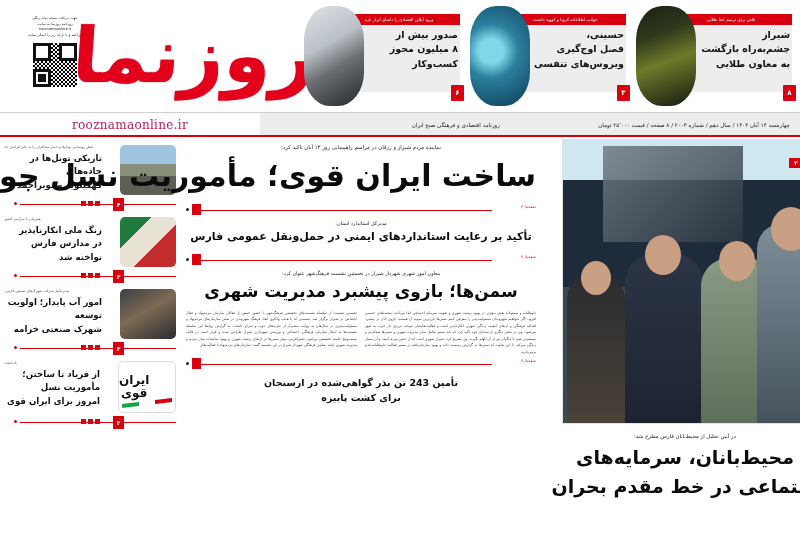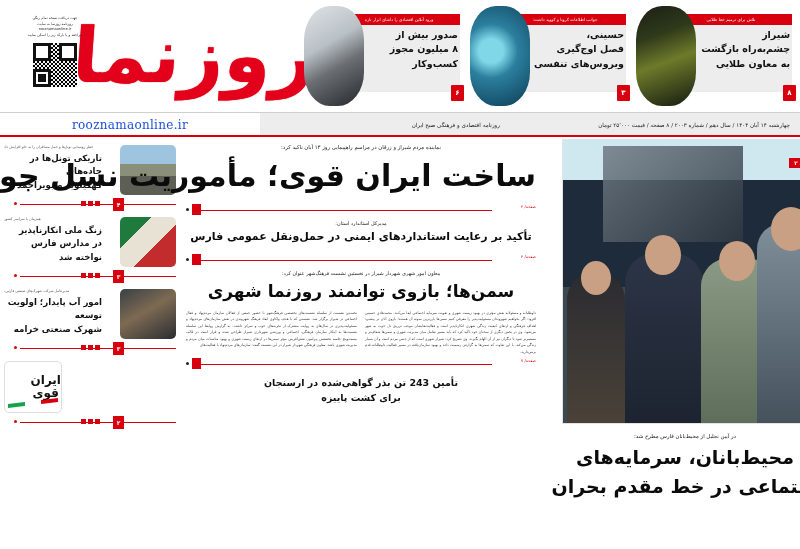--- a/index.html
+++ b/index.html
@@ -121,21 +121,21 @@
     display:flex;align-items:center;
     font-size:5.6px;color:#1a1a1a;
   }
   .date-left{
     position:absolute;left:0;top:0;width:260px;height:23px;
     background:#fff;
     display:flex;align-items:center;justify-content:center;
   }
   .site-url{
     font-family:"DejaVu Serif","Liberation Serif",serif;
-    font-size:12px;color:#1d4ed8;letter-spacing:.3px;direction:ltr;
+    font-size:12px;color:#be185d;letter-spacing:.3px;direction:ltr;
   }
   .datebar-rule{
     position:absolute;top:135px;left:0;width:800px;height:2px;
     background:#d8000f;
   }
 
   
   .body-area{
     position:absolute;top:139px;left:0;width:800px;height:410px;
     display:flex;flex-direction:row-reverse;
@@ -160,21 +160,21 @@
     text-align:right;
   }
   .side-photo{
     width:56px;height:50px;flex:none;border-radius:5px;overflow:hidden;
   }
   .ph-road{background:linear-gradient(180deg,#9fc4e0 0 38%,#8a8f7a 38% 62%,#5d5f55 62% 100%);}
   .ph-school{background:linear-gradient(135deg,#1f7a3d 0 30%,#e8e2d4 30% 60%,#c32c2c 60% 100%);}
   .ph-water{background:linear-gradient(150deg,#3a3f46 0%,#7d6a52 45%,#2a2d33 100%);}
   .ph-logo{
     background:#fff;position:relative;
-    display:flex;align-items:center;justify-content:flex-start;
+    display:flex;align-items:center;justify-content:flex-end;
     border:1px solid #ddd;
   }
   .logo-iran{
     font-size:12px;font-weight:bold;color:#111;line-height:1.05;
     text-align:center;
   }
   .logo-stripe{
     position:absolute;bottom:7px;left:3px;right:3px;height:4px;
     background:linear-gradient(90deg,#17a34a 0 33%,#fff 33% 66%,#d8000f 66% 100%);
     transform:skewY(-7deg);
@@ -398,20 +398,25 @@
         <span class="pgbadge">۳</span>
         <span class="dots">
             <i></i>
             <i></i>
             <i></i>
           </span>
         <span class="enddot"></span>
       </div>
 
       <div class="side-item">
+        <div class="side-text">
+          <div class="side-kicker">یادداشت</div>
+          <div class="side-title" style="white-space:pre-line">از فریاد تا ساختن؛ مأموریت نسل
+امروز برای ایران قوی</div>
+        </div>
         <div class="side-photo ph-logo">
           <span class="logo-iran" style="white-space:pre-line">ایران
 قوی</span>
           <span class="logo-stripe"></span>
         </div>
       </div>
       <div class="side-sep">
         <span class="line"></span>
         <span class="pgbadge">۲</span>
         <span class="dots">
@@ -436,21 +441,21 @@
       <div class="sub-kicker">مدیرکل استاندارد استان:</div>
       <div class="sub-headline">تأکید بر رعایت استانداردهای ایمنی در حمل‌ونقل عمومی فارس</div>
 
       <div class="rule-row">
         <span class="pglabel">صفحه/ ۲</span>
         <span class="line"></span>
         <span class="pgbadge"></span>
         <span class="enddot"></span>
       </div>
       <div class="sub-kicker">معاون امور شهری شهردار شیراز در نخستین نشست فرهنگ‌شهر عنوان کرد:</div>
-      <div class="sub-headline big">سمن‌ها؛ بازوی توانمند روزنما شهری</div>
+      <div class="sub-headline big">سمن‌ها؛ بازوی پیشبرد مدیریت شهری</div>
 
       <div class="cols">
         <div class="col">نخستین نشست از سلسله نشست‌های تخصصی فرهنگ‌شهر با حضور جمعی از فعالان سازمان مردم‌نهاد و فعال اجتماعی در شیراز برگزار شد. نشستی که با هدف واکاوی ابعاد فرهنگ شهروندی در نقش سازمان‌های مردم‌نهاد و مسئولیت‌پذیری در سال‌های به روایت مشترک از تجربه‌های خوب و تمرکز داشت. به گزارش روابط این سلسله نشست‌ها به ابتکار سازمان فرهنگی، اجتماعی و ورزشی شهرداری شیراز طراحی شده و قرار است در قالب بیست‌وپنج جلسه تخصصی پیرامون نقش‌آفرینی مؤثر سمن‌ها در ارتقای زیست شهری و بهبود مناسبات میان مردم و مدیریت شهری باشد. معاون فرهنگی شهردار شیراز در این نشست گفت: سازمان‌های مردم‌نهاد با فعالیت‌های</div>
         <div class="col">داوطلبانه و مسئولانه نقش مؤثری در بهبود زیست شهری و تقویت سرمایه اجتماعی ایفا می‌کنند. محمدهادی حسینی افزود: اگر بخواهیم شهروندان مسئولیت‌پذیر را معرفی کنیم سمن‌ها بارزترین نمونه آن هستند؛ بازوی آنان در پیشبرد اهداف فرهنگی و ارتقای کیفیت زندگی شهری انکارناپذیر است و فعالیت‌هایشان موجب تزریق دل خوب به شهر می‌شود. وی در بخش دیگری از سخنان خود تأکید کرد که باید مسیر تعامل میان مدیریت شهری و سمن‌ها شفاف‌تر و مستمرتر شود تا دیگران نیز از آن الهام بگیرند. وی تصریح کرد: شیراز شهری است که از جنس مردم است و آن بسیار زندگی می‌کند. با این تفاوت که سمن‌ها به گزارش رسمیت داده و بهبود سازمان‌یافته در مسیر فعالیت داوطلبانه قدم برمی‌دارید.</div>
       </div>
 
       <div class="rule-row" style="margin-top:2px">
         <span class="pglabel">صفحه/ ۷</span>
         <span class="line"></span>
         <span class="pgbadge"></span>

